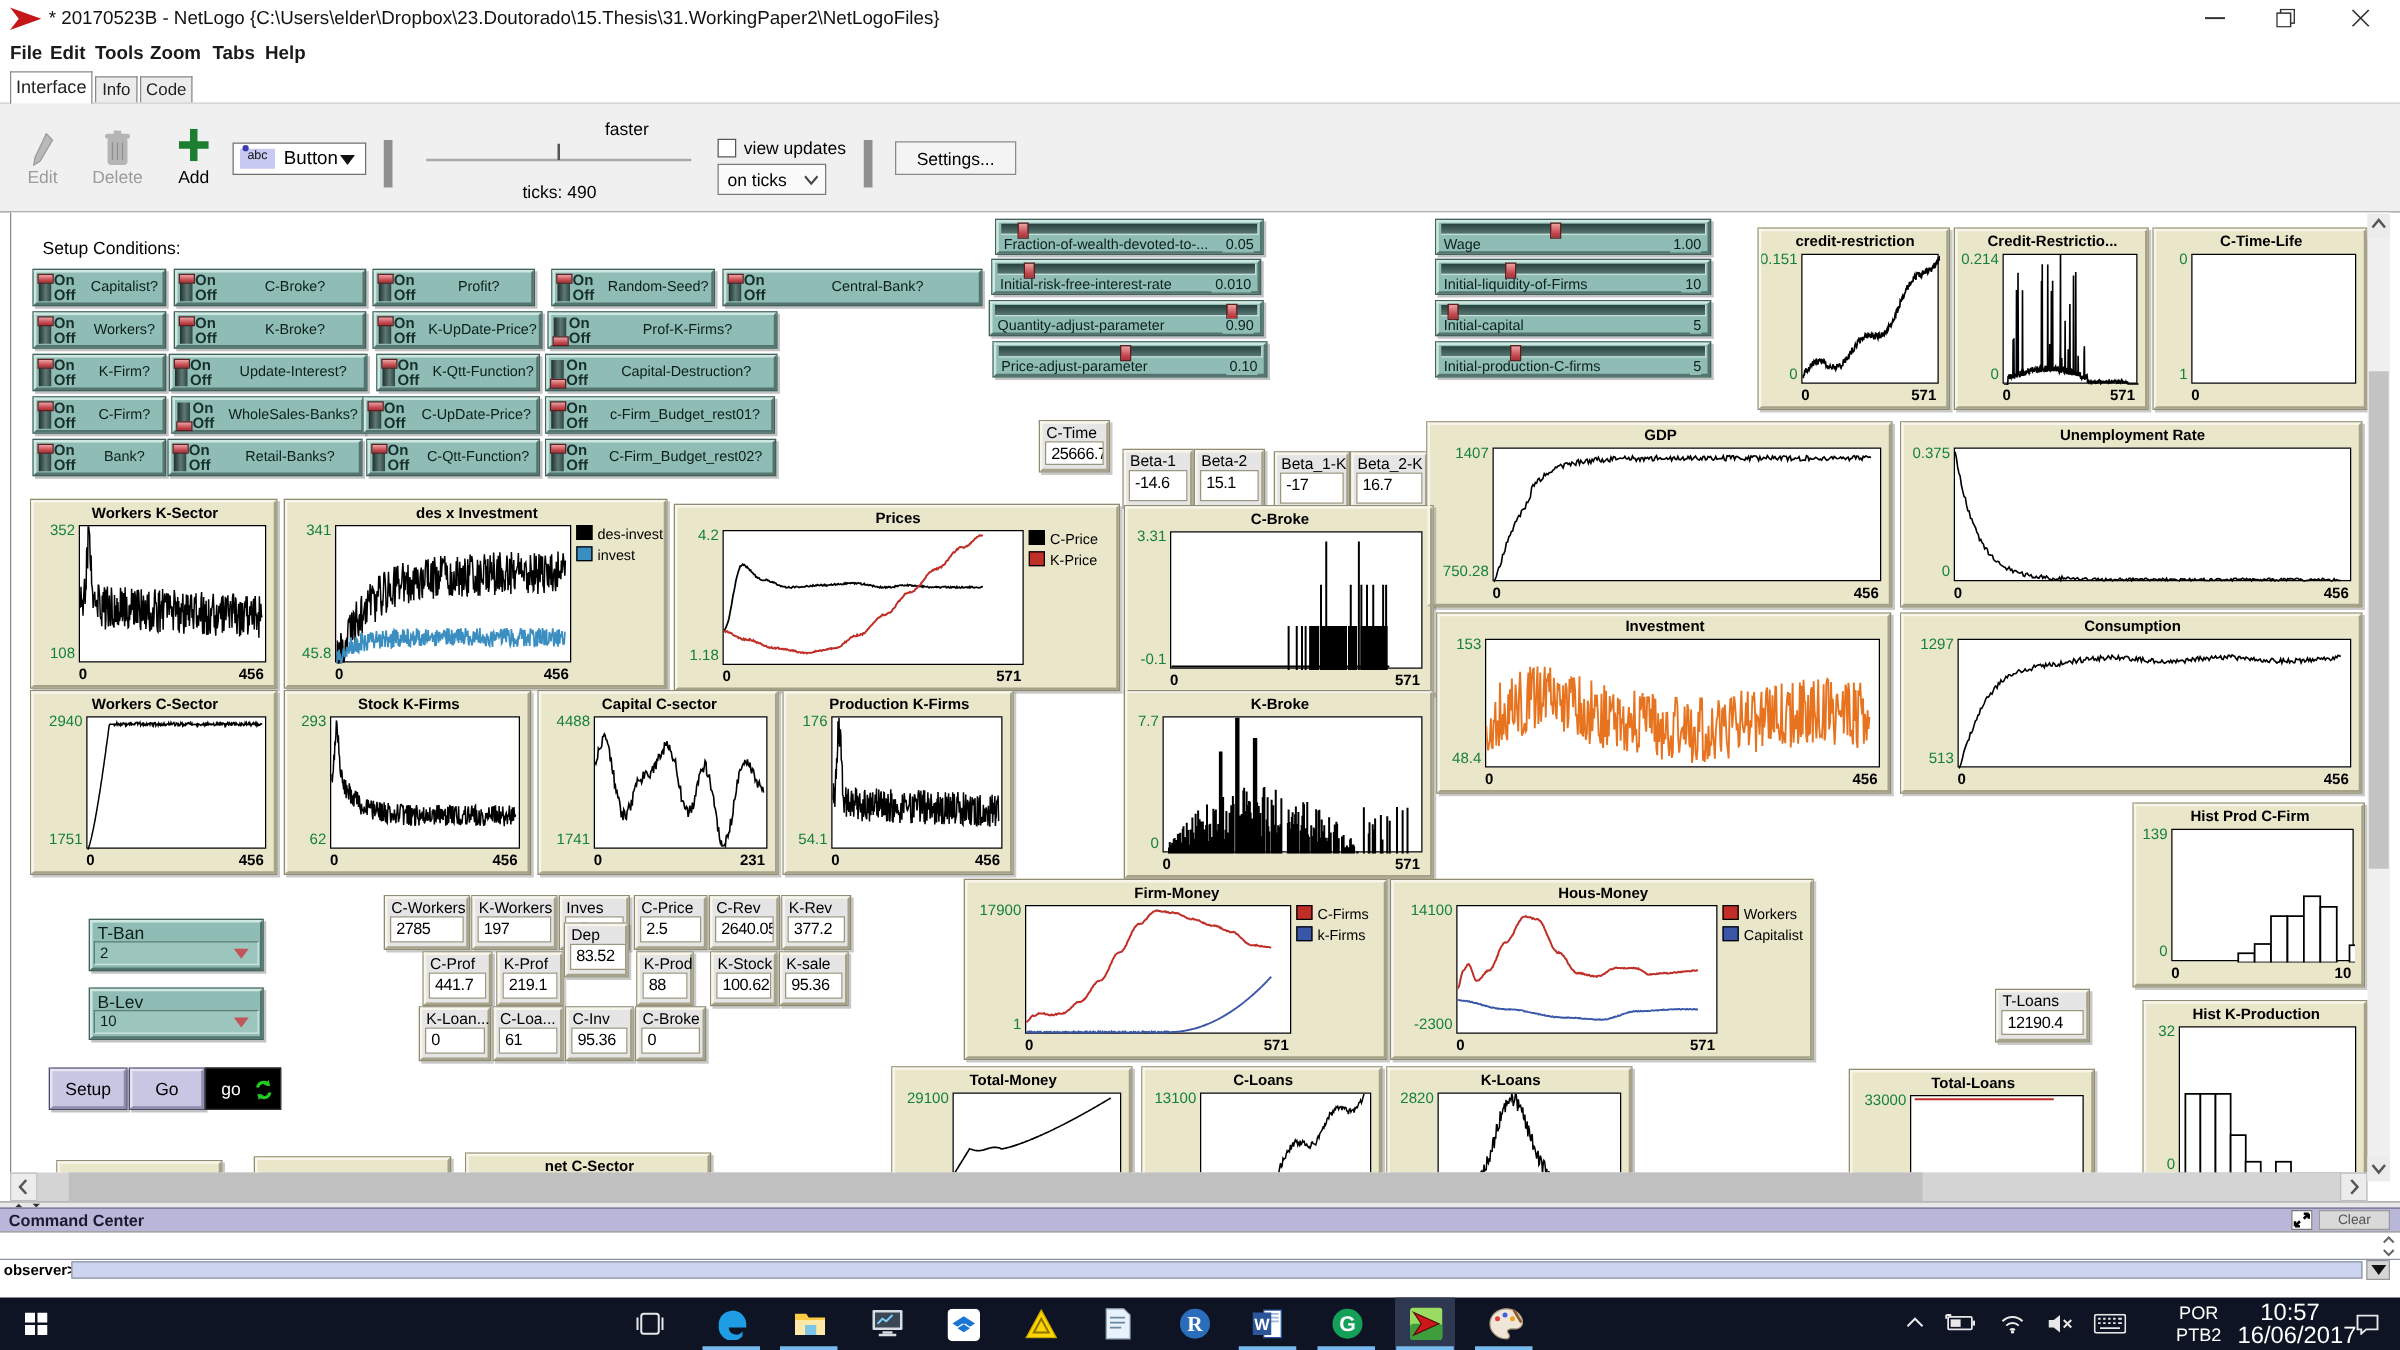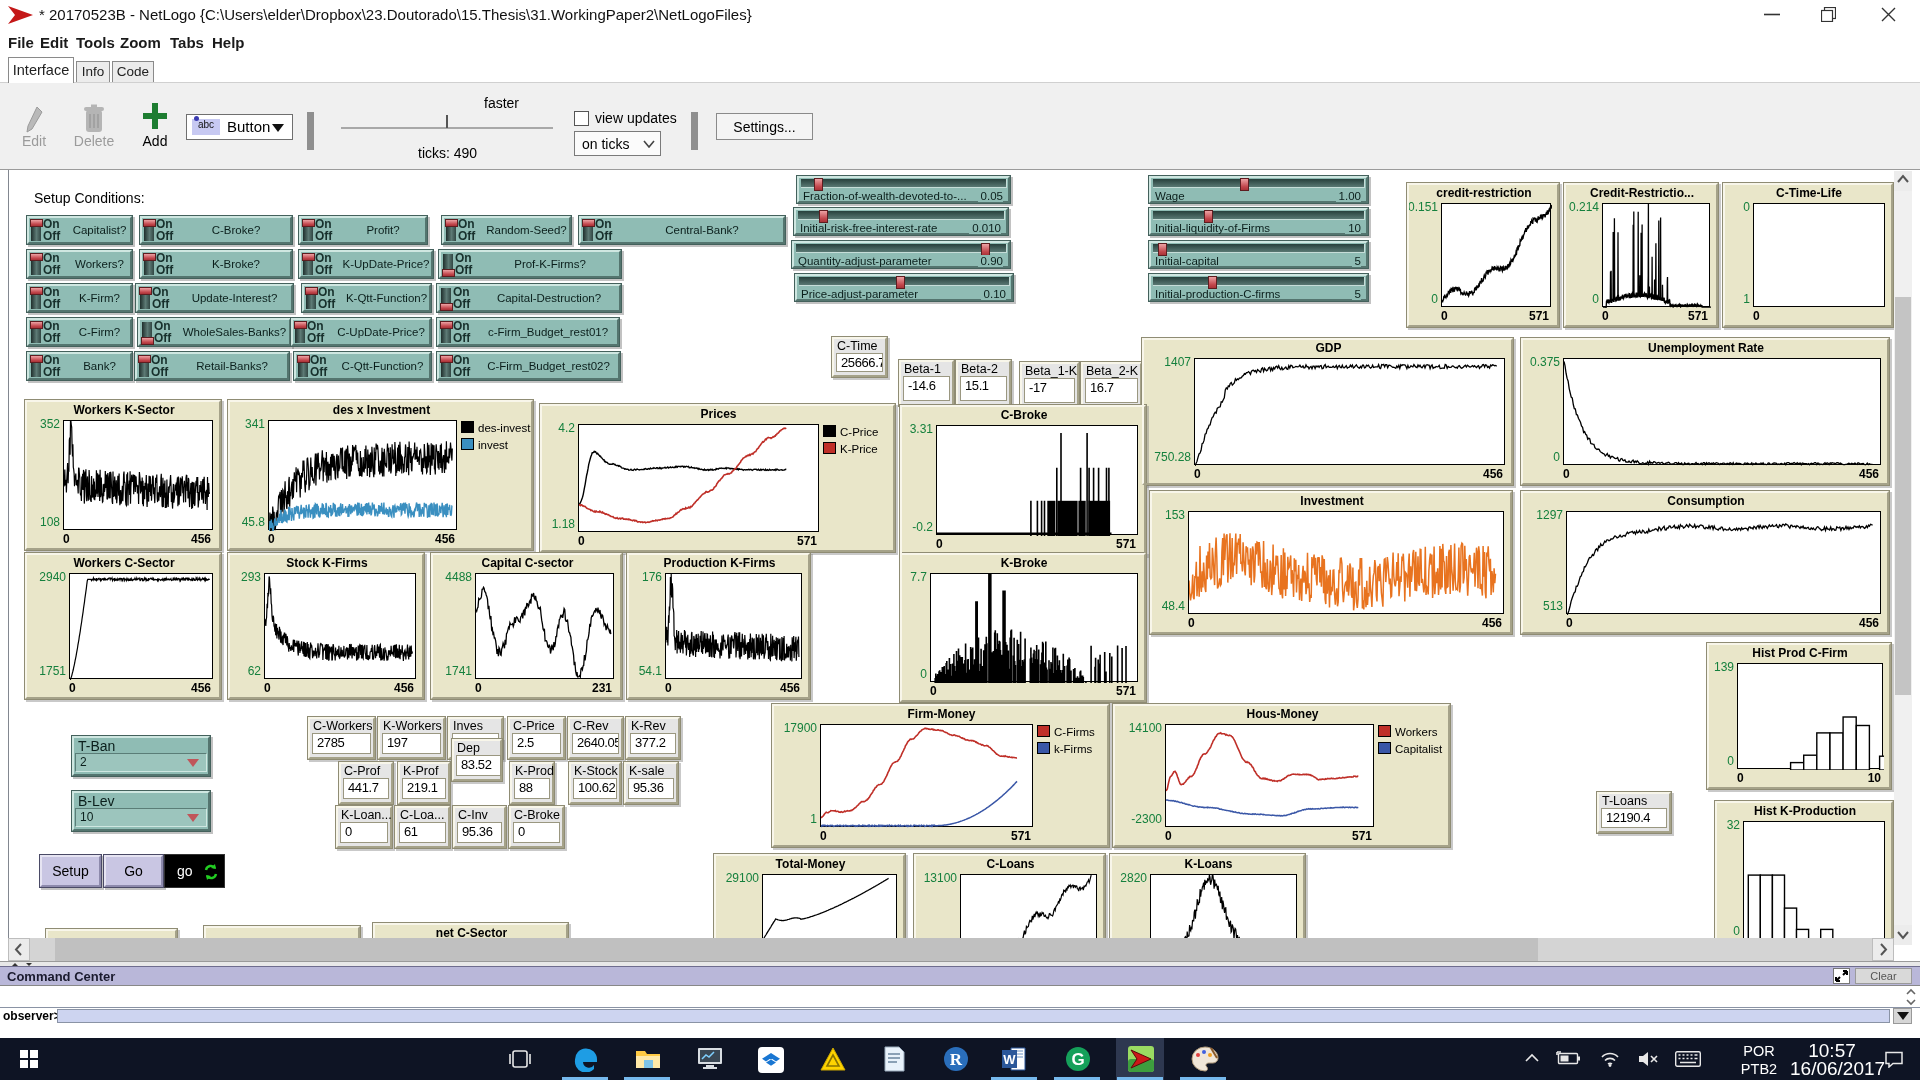--- a/index.html
+++ b/index.html
@@ -488,21 +488,21 @@
 <div class="pla" style="left:36px;top:20px;width:202px;height:110px">
 <svg width="202" height="110" viewBox="0 0 202 110">
           <path d="M0.0 107.2H174.5" stroke="#000" stroke-width="1.6" fill="none"></path>
           <path d="M93.9 110.0V74.8M100.4 110.0V74.8M104.6 110.0V74.8M107.5 110.0V74.8M119.8 110.0V41.8M143.6 110.0V41.8M152.1 110.0V41.8M156.6 110.0V41.8M161.6 110.0V41.8M169.5 110.0V41.8M171.9 110.0V41.8M124.0 110.0V7.1M150.1 110.0V7.1" stroke="#000" stroke-width="1.6" fill="none"></path>
           <rect x="110.3" y="74.8" width="8.1" height="35.2" fill="#000"></rect>
           <rect x="120.4" y="74.8" width="20.2" height="35.2" fill="#000"></rect>
           <rect x="141.4" y="74.8" width="7.3" height="35.2" fill="#000"></rect>
           <rect x="151.5" y="74.8" width="21.6" height="35.2" fill="#000"></rect>
         </svg></div>
 <div class="plyx" style="left:1px;top:17px;width:32px">3.31</div>
-<div class="plyn" style="left:1px;top:115px;width:32px">-0.2</div>
+<div class="plyn" style="left:1px;top:115px;width:32px">-0.1</div>
 <div class="plxn" style="left:36px;top:132px">0</div>
 <div class="plxx" style="right:10px;top:132px">571</div>
 </div>
 <div class="pl" style="left:15px;top:382px;width:198px;height:148px">
 <div class="plt" style="width:198px">Workers C-Sector</div>
 <div class="pla" style="left:44px;top:20px;width:144px;height:106px">
 <svg width="144" height="106" viewBox="0 0 144 106">
           <polyline points="0.0,106.0 0.5,105.2 0.9,104.1 1.4,102.7 1.9,101.1 2.3,99.3 2.8,97.5 3.3,95.5 3.7,93.4 4.2,91.3 4.7,89.0 5.1,86.7 5.6,84.3 6.1,81.8 6.5,79.3 7.0,76.6 7.5,74.0 7.9,71.2 8.4,68.4 8.9,65.6 9.3,62.7 9.8,59.8 10.3,56.8 10.7,53.7 11.2,50.6 11.7,47.5 12.1,44.3 12.6,41.1 13.1,37.8 13.5,34.5 14.0,31.2 14.5,27.8 14.9,24.3 15.4,20.9 15.9,17.4 16.4,13.8 16.8,10.3 17.3,6.7 17.8,5.3 18.2,5.3 18.7,5.3 19.2,5.3 19.6,5.3 20.1,5.3 20.6,5.3 21.0,5.4 21.5,6.5 22.0,5.5 22.4,5.9 22.9,5.5 23.4,4.0 23.8,5.9 24.3,4.8 24.8,4.8 25.2,6.0 25.7,5.5 26.2,6.3 26.6,4.2 27.1,6.0 27.6,5.5 28.0,5.7 28.5,4.4 29.0,4.3 29.4,5.1 29.9,5.2 30.4,6.4 30.8,4.2 31.3,6.4 31.8,5.7 32.2,5.6 32.7,4.7 33.2,4.8 33.6,5.7 34.1,4.2 34.6,4.1 35.0,6.6 35.5,4.9 36.0,5.4 36.4,5.7 36.9,5.4 37.4,5.8 37.8,4.8 38.3,5.0 38.8,4.0 39.2,4.0 39.7,3.9 40.2,5.6 40.6,4.4 41.1,4.9 41.6,4.7 42.0,3.9 42.5,6.5 43.0,5.4 43.4,5.6 43.9,4.9 44.4,6.1 44.8,4.0 45.3,6.1 45.8,5.7 46.2,6.3 46.7,5.6 47.2,4.6 47.7,6.4 48.1,6.2 48.6,4.9 49.1,5.0 49.5,4.6 50.0,6.0 50.5,4.4 50.9,4.7 51.4,4.5 51.9,6.3 52.3,5.4 52.8,6.6 53.3,4.3 53.7,4.1 54.2,4.2 54.7,6.6 55.1,5.7 55.6,5.2 56.1,5.2 56.5,6.4 57.0,4.5 57.5,5.8 57.9,5.3 58.4,6.3 58.9,5.1 59.3,6.3 59.8,6.4 60.3,5.3 60.7,5.9 61.2,4.5 61.7,6.0 62.1,5.5 62.6,6.5 63.1,6.1 63.5,5.4 64.0,5.1 64.5,5.4 64.9,4.3 65.4,6.4 65.9,4.3 66.3,6.3 66.8,4.0 67.3,5.2 67.7,5.6 68.2,5.0 68.7,4.3 69.1,4.0 69.6,5.5 70.1,6.6 70.5,6.3 71.0,4.4 71.5,4.7 71.9,4.7 72.4,6.2 72.9,5.2 73.3,6.6 73.8,6.4 74.3,5.8 74.7,4.0 75.2,4.9 75.7,4.3 76.1,6.6 76.6,5.5 77.1,6.5 77.5,6.0 78.0,6.4 78.5,4.1 78.9,5.8 79.4,5.3 79.9,4.9 80.4,4.2 80.8,4.1 81.3,5.1 81.8,5.3 82.2,4.2 82.7,5.6 83.2,5.9 83.6,4.6 84.1,6.0 84.6,5.7 85.0,5.5 85.5,5.4 86.0,5.7 86.4,5.5 86.9,5.4 87.4,6.5 87.8,4.4 88.3,6.5 88.8,5.2 89.2,5.2 89.7,5.6 90.2,6.1 90.6,6.4 91.1,5.7 91.6,5.8 92.0,5.3 92.5,6.0 93.0,4.6 93.4,5.3 93.9,6.7 94.4,5.6 94.8,4.0 95.3,6.7 95.8,5.0 96.2,4.0 96.7,5.7 97.2,5.0 97.6,5.7 98.1,5.8 98.6,5.0 99.0,5.1 99.5,5.8 100.0,5.3 100.4,5.3 100.9,4.6 101.4,6.5 101.8,6.4 102.3,6.0 102.8,5.9 103.2,4.5 103.7,5.5 104.2,4.3 104.6,5.6 105.1,5.9 105.6,4.8 106.0,6.4 106.5,4.0 107.0,4.4 107.4,5.8 107.9,5.8 108.4,4.4 108.8,4.5 109.3,4.9 109.8,6.5 110.2,4.6 110.7,6.5 111.2,5.0 111.7,5.2 112.1,4.1 112.6,4.9 113.1,6.6 113.5,4.1 114.0,4.6 114.5,5.1 114.9,6.7 115.4,4.6 115.9,5.5 116.3,4.8 116.8,4.0 117.3,4.2 117.7,6.5 118.2,4.5 118.7,5.5 119.1,4.6 119.6,5.6 120.1,5.4 120.5,5.5 121.0,6.4 121.5,5.8 121.9,4.7 122.4,6.5 122.9,6.4 123.3,4.4 123.8,4.8 124.3,5.2 124.7,6.4 125.2,6.4 125.7,5.8 126.1,4.0 126.6,5.1 127.1,4.1 127.5,6.1 128.0,5.5 128.5,5.2 128.9,4.4 129.4,6.3 129.9,4.3 130.3,5.4 130.8,6.6 131.3,5.5 131.7,5.6 132.2,4.8 132.7,4.1 133.1,5.3 133.6,4.8 134.1,5.6 134.5,4.5 135.0,6.4 135.5,4.6 135.9,6.2 136.4,5.1 136.9,6.1 137.3,5.7 137.8,6.2 138.3,5.7 138.7,5.0 139.2,5.2 139.7,5.6" fill="none" stroke="#000" stroke-width="1.2"></polyline>
         </svg></div>
 <div class="plyx" style="left:1px;top:17px;width:40px">2940</div>
@@ -645,20 +645,31 @@
 <div class="plt" style="width:197px">K-Loans</div>
 <div class="pla" style="left:40px;top:20px;width:147px;height:68px">
 <svg width="147" height="68" viewBox="0 0 147 68">
           <polyline points="0.0,88.8 0.6,82.5 1.2,83.2 1.8,91.2 2.3,85.4 2.9,88.7 3.5,91.0 4.1,90.0 4.7,87.4 5.3,89.3 5.8,89.1 6.4,91.3 7.0,85.4 7.6,86.5 8.2,83.4 8.8,83.7 9.3,88.4 9.9,79.4 10.5,91.6 11.1,86.1 11.7,87.8 12.3,85.9 12.9,89.9 13.4,80.1 14.0,86.3 14.6,90.8 15.2,82.9 15.8,89.8 16.4,83.6 16.9,86.3 17.5,82.9 18.1,77.7 18.7,79.4 19.3,84.7 19.9,79.1 20.5,81.3 21.0,84.8 21.6,87.6 22.2,81.2 22.8,81.3 23.4,75.6 24.0,75.1 24.5,79.6 25.1,82.7 25.7,74.9 26.3,86.5 26.9,84.5 27.5,77.7 28.0,76.4 28.6,82.2 29.2,74.8 29.8,70.4 30.4,76.6 31.0,74.9 31.6,76.8 32.1,74.9 32.7,64.5 33.3,71.4 33.9,62.3 34.5,61.7 35.1,64.7 35.6,67.8 36.2,56.6 36.8,61.6 37.4,61.1 38.0,60.8 38.6,50.0 39.1,54.9 39.7,55.9 40.3,51.5 40.9,54.4 41.5,45.6 42.1,46.0 42.7,46.0 43.2,37.3 43.8,34.7 44.4,43.6 45.0,34.5 45.6,35.9 46.2,24.8 46.7,24.9 47.3,30.1 47.9,27.8 48.5,27.4 49.1,14.1 49.7,21.8 50.3,15.7 50.8,15.8 51.4,11.9 52.0,10.9 52.6,7.6 53.2,14.8 53.8,4.8 54.3,10.0 54.9,5.8 55.5,7.7 56.1,7.5 56.7,3.8 57.3,4.3 57.8,5.4 58.4,0.0 59.0,2.1 59.6,9.8 60.2,7.1 60.8,4.8 61.4,-0.9 61.9,0.2 62.5,5.6 63.1,13.8 63.7,4.5 64.3,10.4 64.9,9.6 65.4,9.2 66.0,11.6 66.6,15.1 67.2,10.9 67.8,19.6 68.4,21.2 68.9,16.6 69.5,27.3 70.1,27.6 70.7,22.1 71.3,34.2 71.9,25.5 72.5,29.1 73.0,34.4 73.6,38.0 74.2,33.0 74.8,32.8 75.4,44.8 76.0,41.8 76.5,42.3 77.1,44.5 77.7,48.2 78.3,52.0 78.9,47.4 79.5,45.7 80.1,57.1 80.6,56.2 81.2,49.4 81.8,51.1 82.4,54.0 83.0,63.9 83.6,55.7 84.1,53.4 84.7,54.3 85.3,59.5 85.9,69.6 86.5,60.0 87.1,69.6 87.6,64.9 88.2,61.9 88.8,66.2 89.4,75.2 90.0,74.1 90.6,66.6 91.2,78.0 91.7,72.7 92.3,76.3 92.9,80.6 93.5,75.1 94.1,83.8 94.7,83.6 95.2,80.6 95.8,85.4 96.4,86.2 97.0,79.7 97.6,77.9 98.2,76.5 98.7,87.1 99.3,83.4 99.9,85.3 100.5,81.7 101.1,83.5 101.7,77.6 102.3,85.5 102.8,90.0 103.4,81.4 104.0,89.0 104.6,82.6 105.2,84.4 105.8,79.0 106.3,83.9 106.9,83.0 107.5,87.9 108.1,84.1 108.7,88.2 109.3,81.4 109.9,84.6 110.4,89.9 111.0,88.5 111.6,86.7 112.2,81.7 112.8,89.3 113.4,82.1 113.9,82.9 114.5,90.6 115.1,82.7 115.7,90.5 116.3,90.1 116.9,83.7 117.4,88.5 118.0,79.9 118.6,85.3 119.2,87.4 119.8,81.0 120.4,91.4 121.0,81.9 121.5,91.1 122.1,89.7 122.7,78.9 123.3,82.5 123.9,88.8 124.5,90.2 125.0,78.6 125.6,82.8 126.2,80.6 126.8,89.9 127.4,83.3 128.0,87.0 128.5,88.6 129.1,87.3 129.7,83.5 130.3,87.1 130.9,86.6 131.5,89.9 132.1,80.5 132.6,83.0 133.2,80.9 133.8,85.9 134.4,80.2 135.0,84.8 135.6,83.7 136.1,84.0 136.7,81.7 137.3,86.4 137.9,90.5 138.5,91.3 139.1,89.0 139.7,91.3" fill="none" stroke="#000" stroke-width="1.2"></polyline>
         </svg></div>
 <div class="plyx" style="left:1px;top:17px;width:36px">2820</div>
 <div class="plyn" style="left:1px;top:73px;width:36px"></div>
 
 <div class="plxx" style="right:10px;top:90px"></div>
 </div>
+<div class="pl" style="left:1470px;top:685px;width:197px;height:110px">
+<div class="plt" style="width:197px">Total-Loans</div>
+<div class="pla" style="left:48px;top:20px;width:139px;height:68px">
+<svg width="139" height="68" viewBox="0 0 139 68">
+          <path d="M2.8 2.4H114.0" stroke="#bf2f28" stroke-width="1.6" fill="none"></path>
+        </svg></div>
+<div class="plyx" style="left:1px;top:17px;width:44px">33000</div>
+<div class="plyn" style="left:1px;top:73px;width:44px"></div>
+
+<div class="plxx" style="right:10px;top:90px"></div>
+</div>
 <div class="pl" style="left:363px;top:752px;width:197px;height:40px">
       <div class="plt" style="width:197px">net C-Sector</div>
     </div>
 <div class="pl" style="left:36px;top:758px;width:133px;height:30px"></div>
 <div class="pl" style="left:194px;top:755px;width:158px;height:30px"></div>
 <div class="ch" style="left:62px;top:565px;width:140px;height:42px">
 <div class="chl">T-Ban</div>
 <div class="chb" style="left:3px;top:17px;width:132px;height:19px">
         <span>2</span>
         <i></i>

